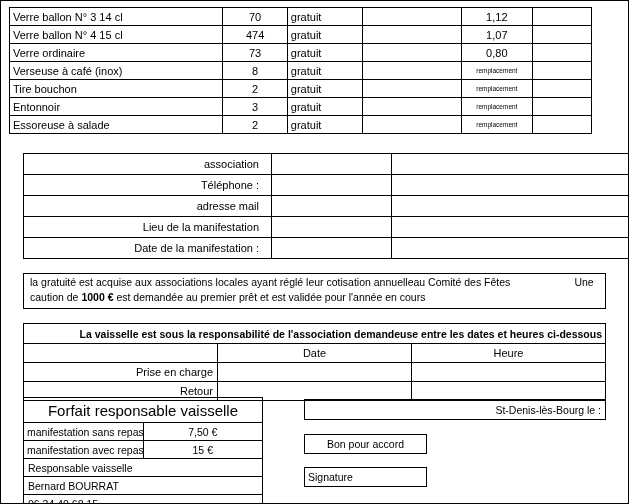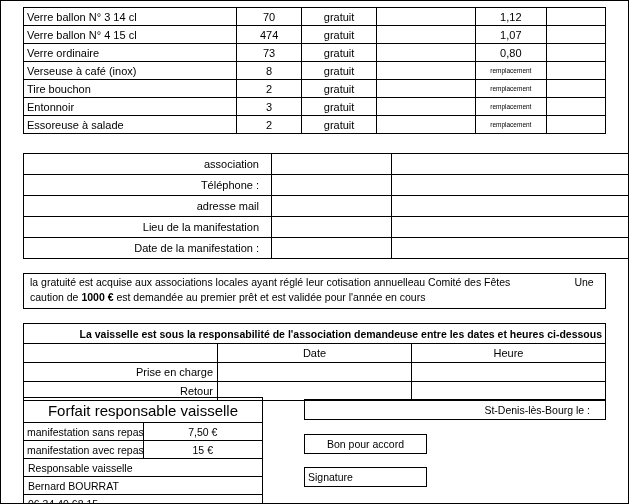--- a/index.html
+++ b/index.html
@@ -33,28 +33,28 @@
     font-weight: normal;
     font-size: 11px;
     vertical-align: middle;
     overflow: hidden;
     white-space: nowrap;
   }
 
   
   .items {
     position: absolute;
-    left: 22px;
+    left: 8px;
     top: 6px;
     width: 583px;
   }
   .items td { height: 17px; }
   .items .c-name { width: 188px; text-align: left; }
   .items .c-qty  { width: 52px; text-align: center; }
-  .items .c-free { width: 62px; text-align: center; }
+  .items .c-free { width: 62px; text-align: left; }
   .items .c-blank1 { width: 83px; }
   .items .c-price { width: 58px; text-align: center; }
   .items .c-blank2 { width: 47px; }
   .small-note {
     font-size: 6.5px;
     text-align: center;
     color: #000;
   }
 
   
@@ -122,21 +122,21 @@
   .forfait .val { width: 68px; text-align: center; font-size: 10.5px; }
   .forfait .full { text-align: left; font-size: 10.5px; padding-left: 4px; }
 
   
   .stdenis {
     position: absolute;
     left: 303px;
     top: 398px;
     width: 302px;
   }
-  .stdenis td { height: 19px; text-align: right; padding-right: 15px; font-size: 10.5px; }
+  .stdenis td { height: 19px; text-align: right; padding-right: 4px; font-size: 10.5px; }
 
   .accord {
     position: absolute;
     left: 303px;
     top: 433px;
     width: 302px;
   }
   .accord td { height: 18px; text-align: center; font-size: 10.5px; }
   .accord .c1 { width: 115px; margin-top: 28px; }
   .accord .c2 { width: 185px; border: none; }

